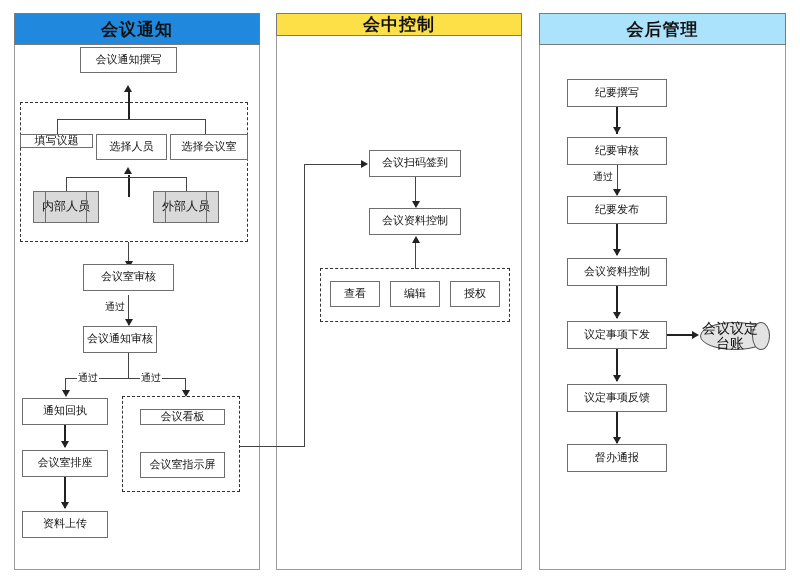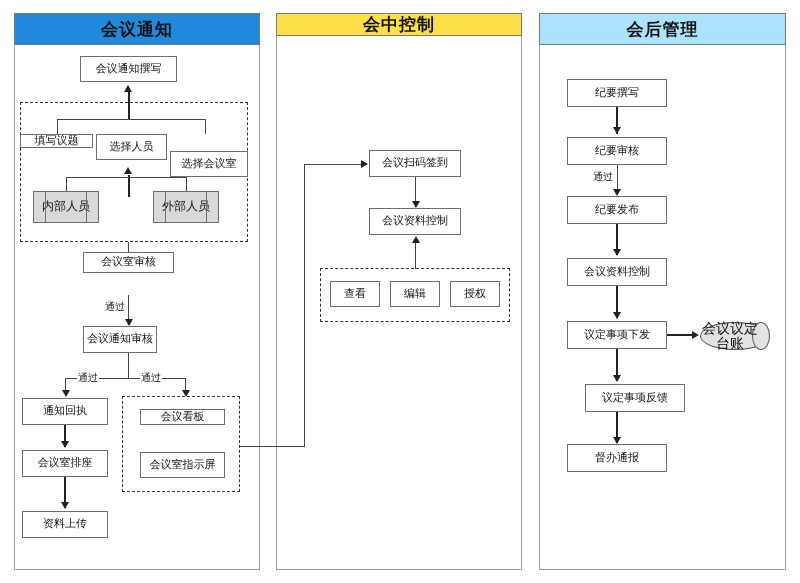--- a/index.html
+++ b/index.html
@@ -54,48 +54,48 @@
   .elabel{position:absolute;font-size:10px;color:#111;background:#fff;padding:0 1px;white-space:nowrap;}
 </style>
 </head>
 <body>
 
 <div id="canvas">
 
   <div class="lane" style="left:14px;top:13px;width:246px;height:557px;"></div>
   <div class="lane-hd" style="left:14px;top:13px;width:246px;height:32px;background:#2189dd;">会议通知</div>
 
-  <div class="node" style="left:80px;top:56px;width:97px;height:26px;">会议通知撰写</div>
+  <div class="node" style="left:80px;top:47px;width:97px;height:26px;">会议通知撰写</div>
 
   <div class="ln v thick" style="left:128px;top:92px;height:28px;width:2px;"></div>
   <div class="arw up" style="left:124px;top:85px;"></div>
 
   <div class="dashgroup" style="left:20px;top:102px;width:228px;height:140px;"></div>
 
   <div class="ln h" style="left:57px;top:119px;width:148px;"></div>
   <div class="ln v" style="left:57px;top:119px;height:15px;"></div>
   <div class="ln v" style="left:205px;top:119px;height:15px;"></div>
 
   <div class="node" style="left:20px;top:134px;width:73px;height:14px;">填写议题</div>
   <div class="node" style="left:96px;top:134px;width:71px;height:26px;">选择人员</div>
-  <div class="node" style="left:170px;top:151px;width:78px;height:26px;">选择会议室</div>
+  <div class="node" style="left:170px;top:134px;width:78px;height:26px;">选择会议室</div>
 
   <div class="ln v thick" style="left:128px;top:175px;height:22px;width:2px;"></div>
   <div class="arw up" style="left:124px;top:167px;"></div>
   <div class="ln h" style="left:66px;top:177px;width:120px;"></div>
   <div class="ln v" style="left:66px;top:177px;height:14px;"></div>
   <div class="ln v" style="left:186px;top:177px;height:14px;"></div>
 
   <div class="predef" style="left:33px;top:191px;width:66px;height:32px;">内部人员</div>
   <div class="predef" style="left:153px;top:191px;width:66px;height:32px;">外部人员</div>
 
   <div class="ln v" style="left:128px;top:242px;height:25px;"></div>
   <div class="arw down" style="left:125px;top:261px;"></div>
 
-  <div class="node" style="left:83px;top:252px;width:91px;height:21px;">会议室审核</div>
+  <div class="node" style="left:83px;top:264px;width:91px;height:27px;">会议室审核</div>
 
   <div class="ln v" style="left:128px;top:295px;height:30px;"></div>
   <div class="elabel" style="left:104px;top:300px;">通过</div>
   <div class="arw down" style="left:125px;top:319px;"></div>
 
   <div class="node" style="left:83px;top:326px;width:74px;height:27px;">会议通知审核</div>
 
   <div class="ln v" style="left:128px;top:353px;height:25px;"></div>
   <div class="ln h" style="left:65px;top:378px;width:120px;"></div>
   <div class="elabel" style="left:77px;top:371px;">通过</div>
@@ -165,19 +165,19 @@
   <div class="ln h thick" style="left:667px;top:334px;width:30px;height:2px;"></div>
   <div class="arw right" style="left:692px;top:331px;"></div>
   <div class="cyl" style="left:700px;top:322px;width:70px;height:28px;">
     <span class="cap"></span>
     <span class="txt">会议议定台账</span>
   </div>
 
   <div class="ln v thick" style="left:616px;top:349px;height:32px;width:2px;"></div>
   <div class="arw down" style="left:613px;top:375px;"></div>
 
-  <div class="node" style="left:567px;top:384px;width:100px;height:28px;margin-left:18px;">议定事项反馈</div>
+  <div class="node" style="left:567px;top:384px;width:100px;height:28px;">议定事项反馈</div>
   <div class="ln v thick" style="left:616px;top:412px;height:31px;width:2px;"></div>
   <div class="arw down" style="left:613px;top:437px;"></div>
 
   <div class="node" style="left:567px;top:444px;width:100px;height:28px;">督办通报</div>
 
 </div>
 
 </body></html>

